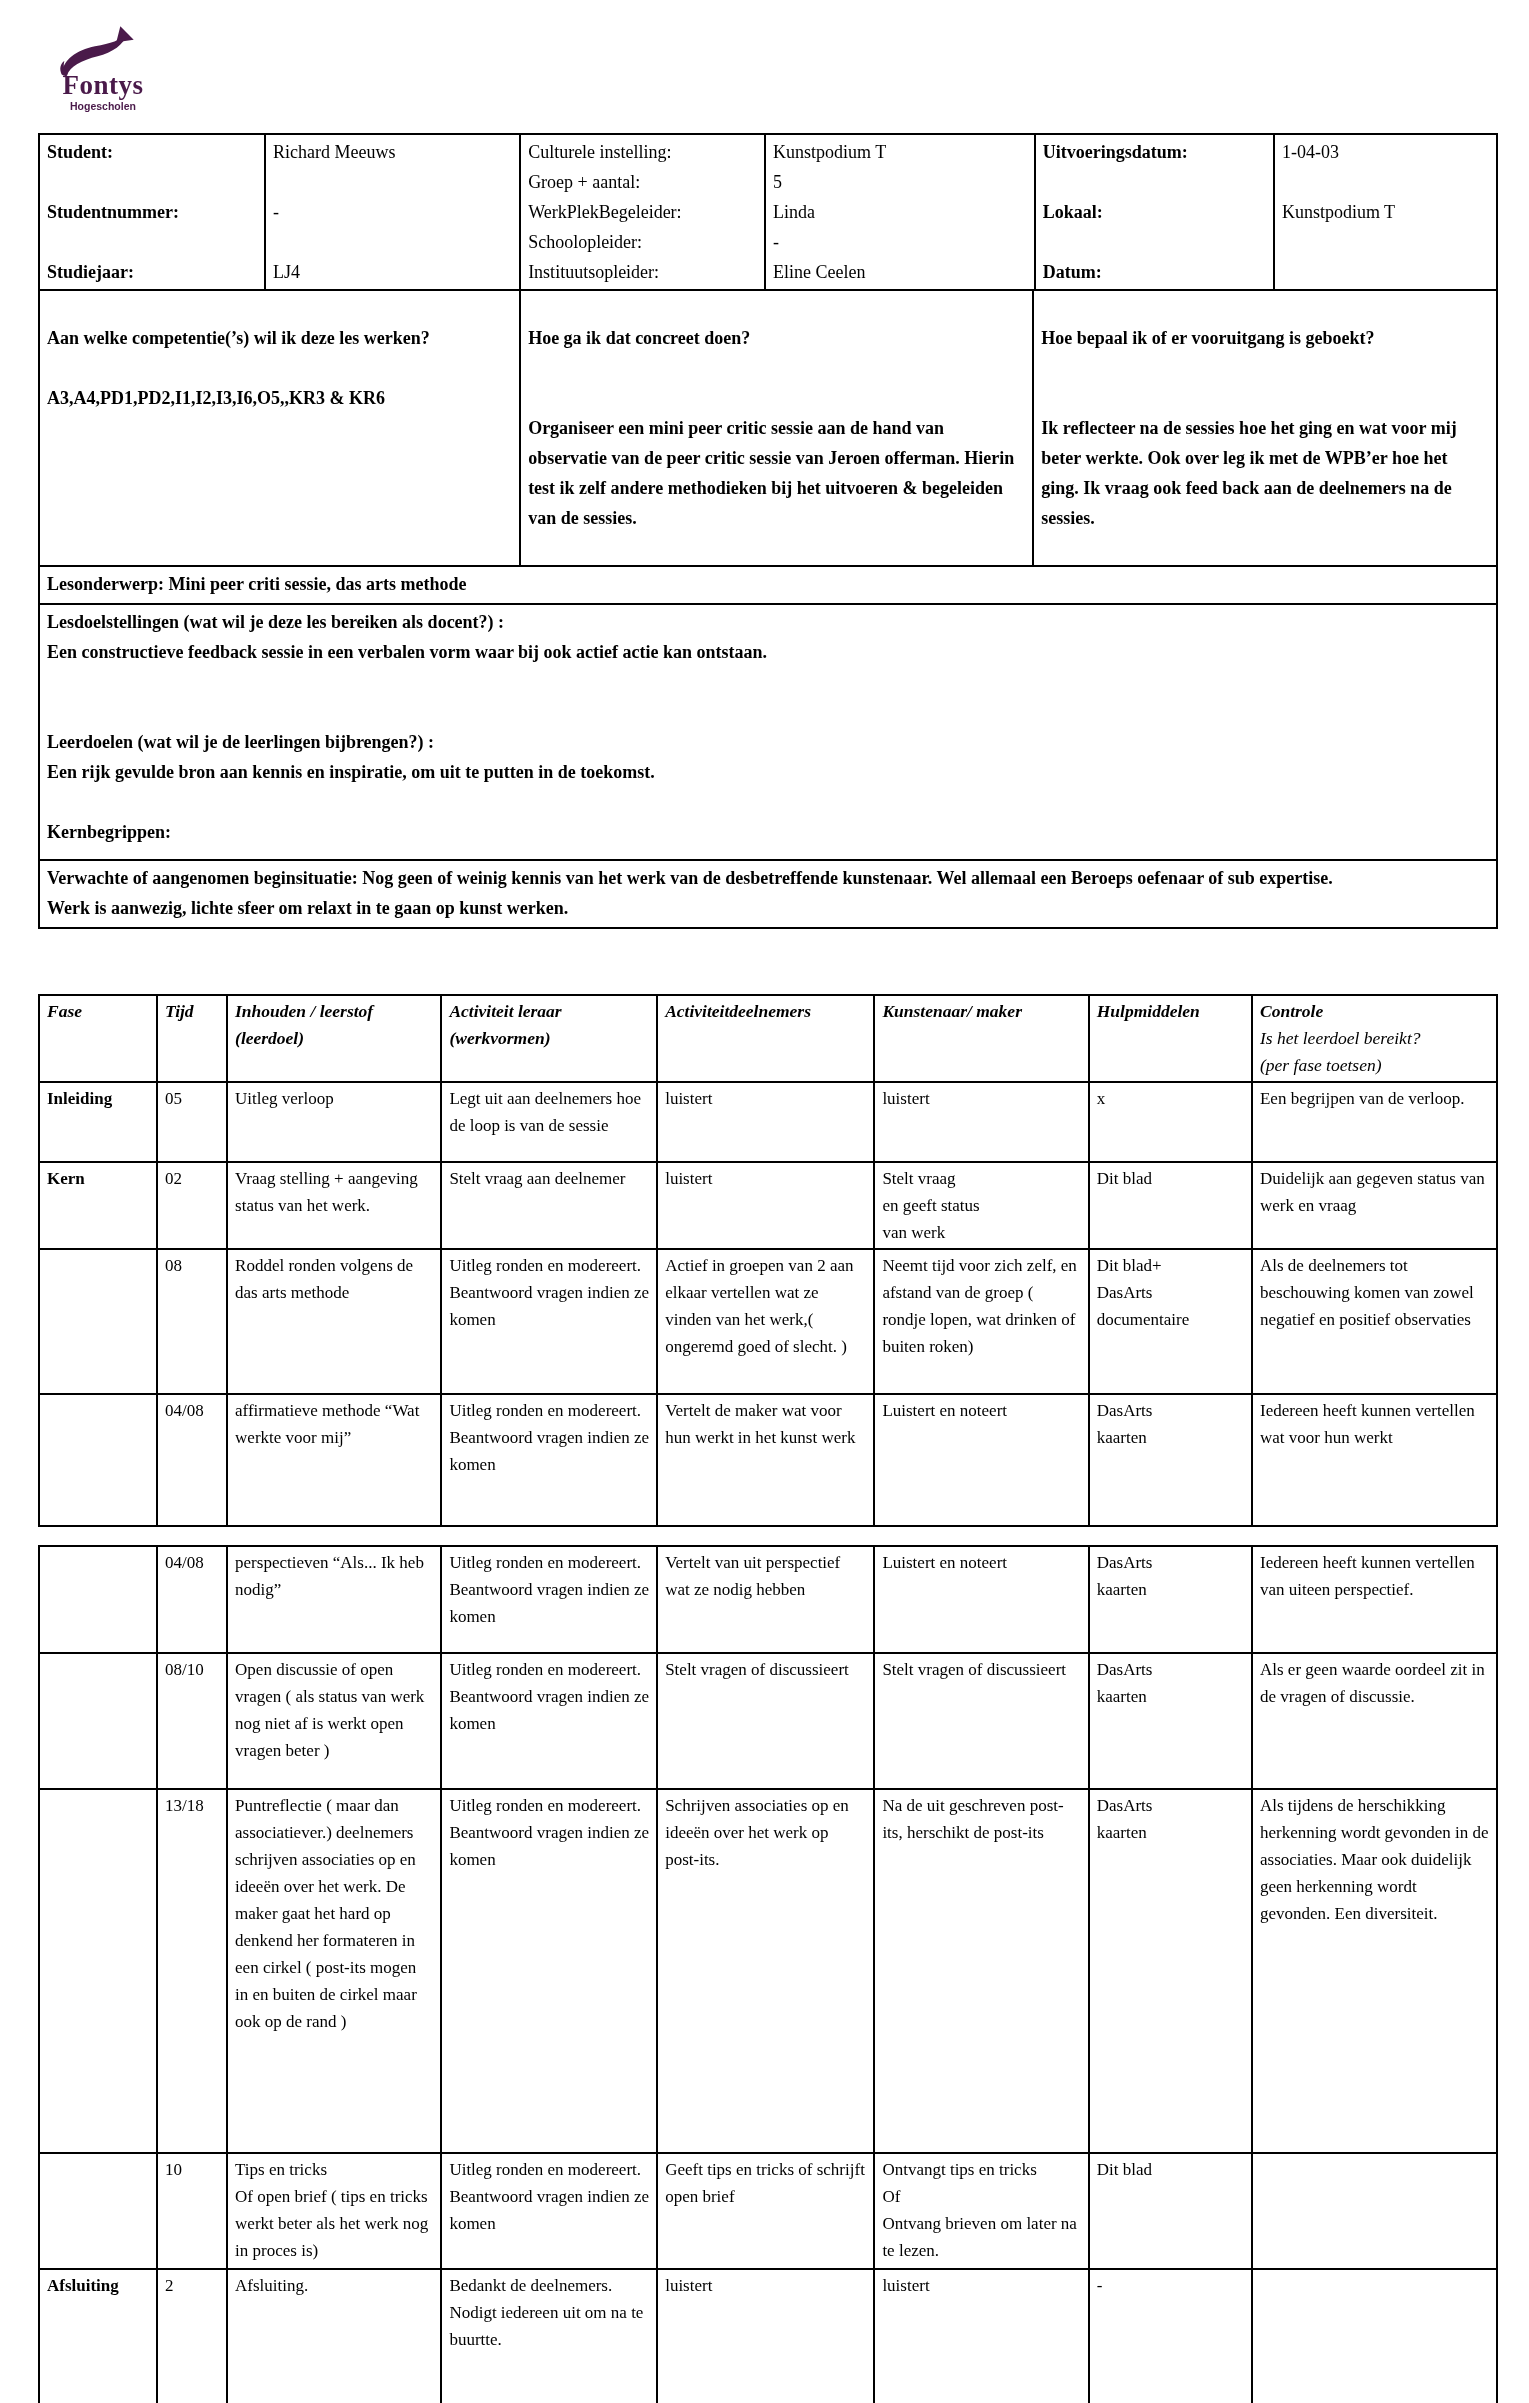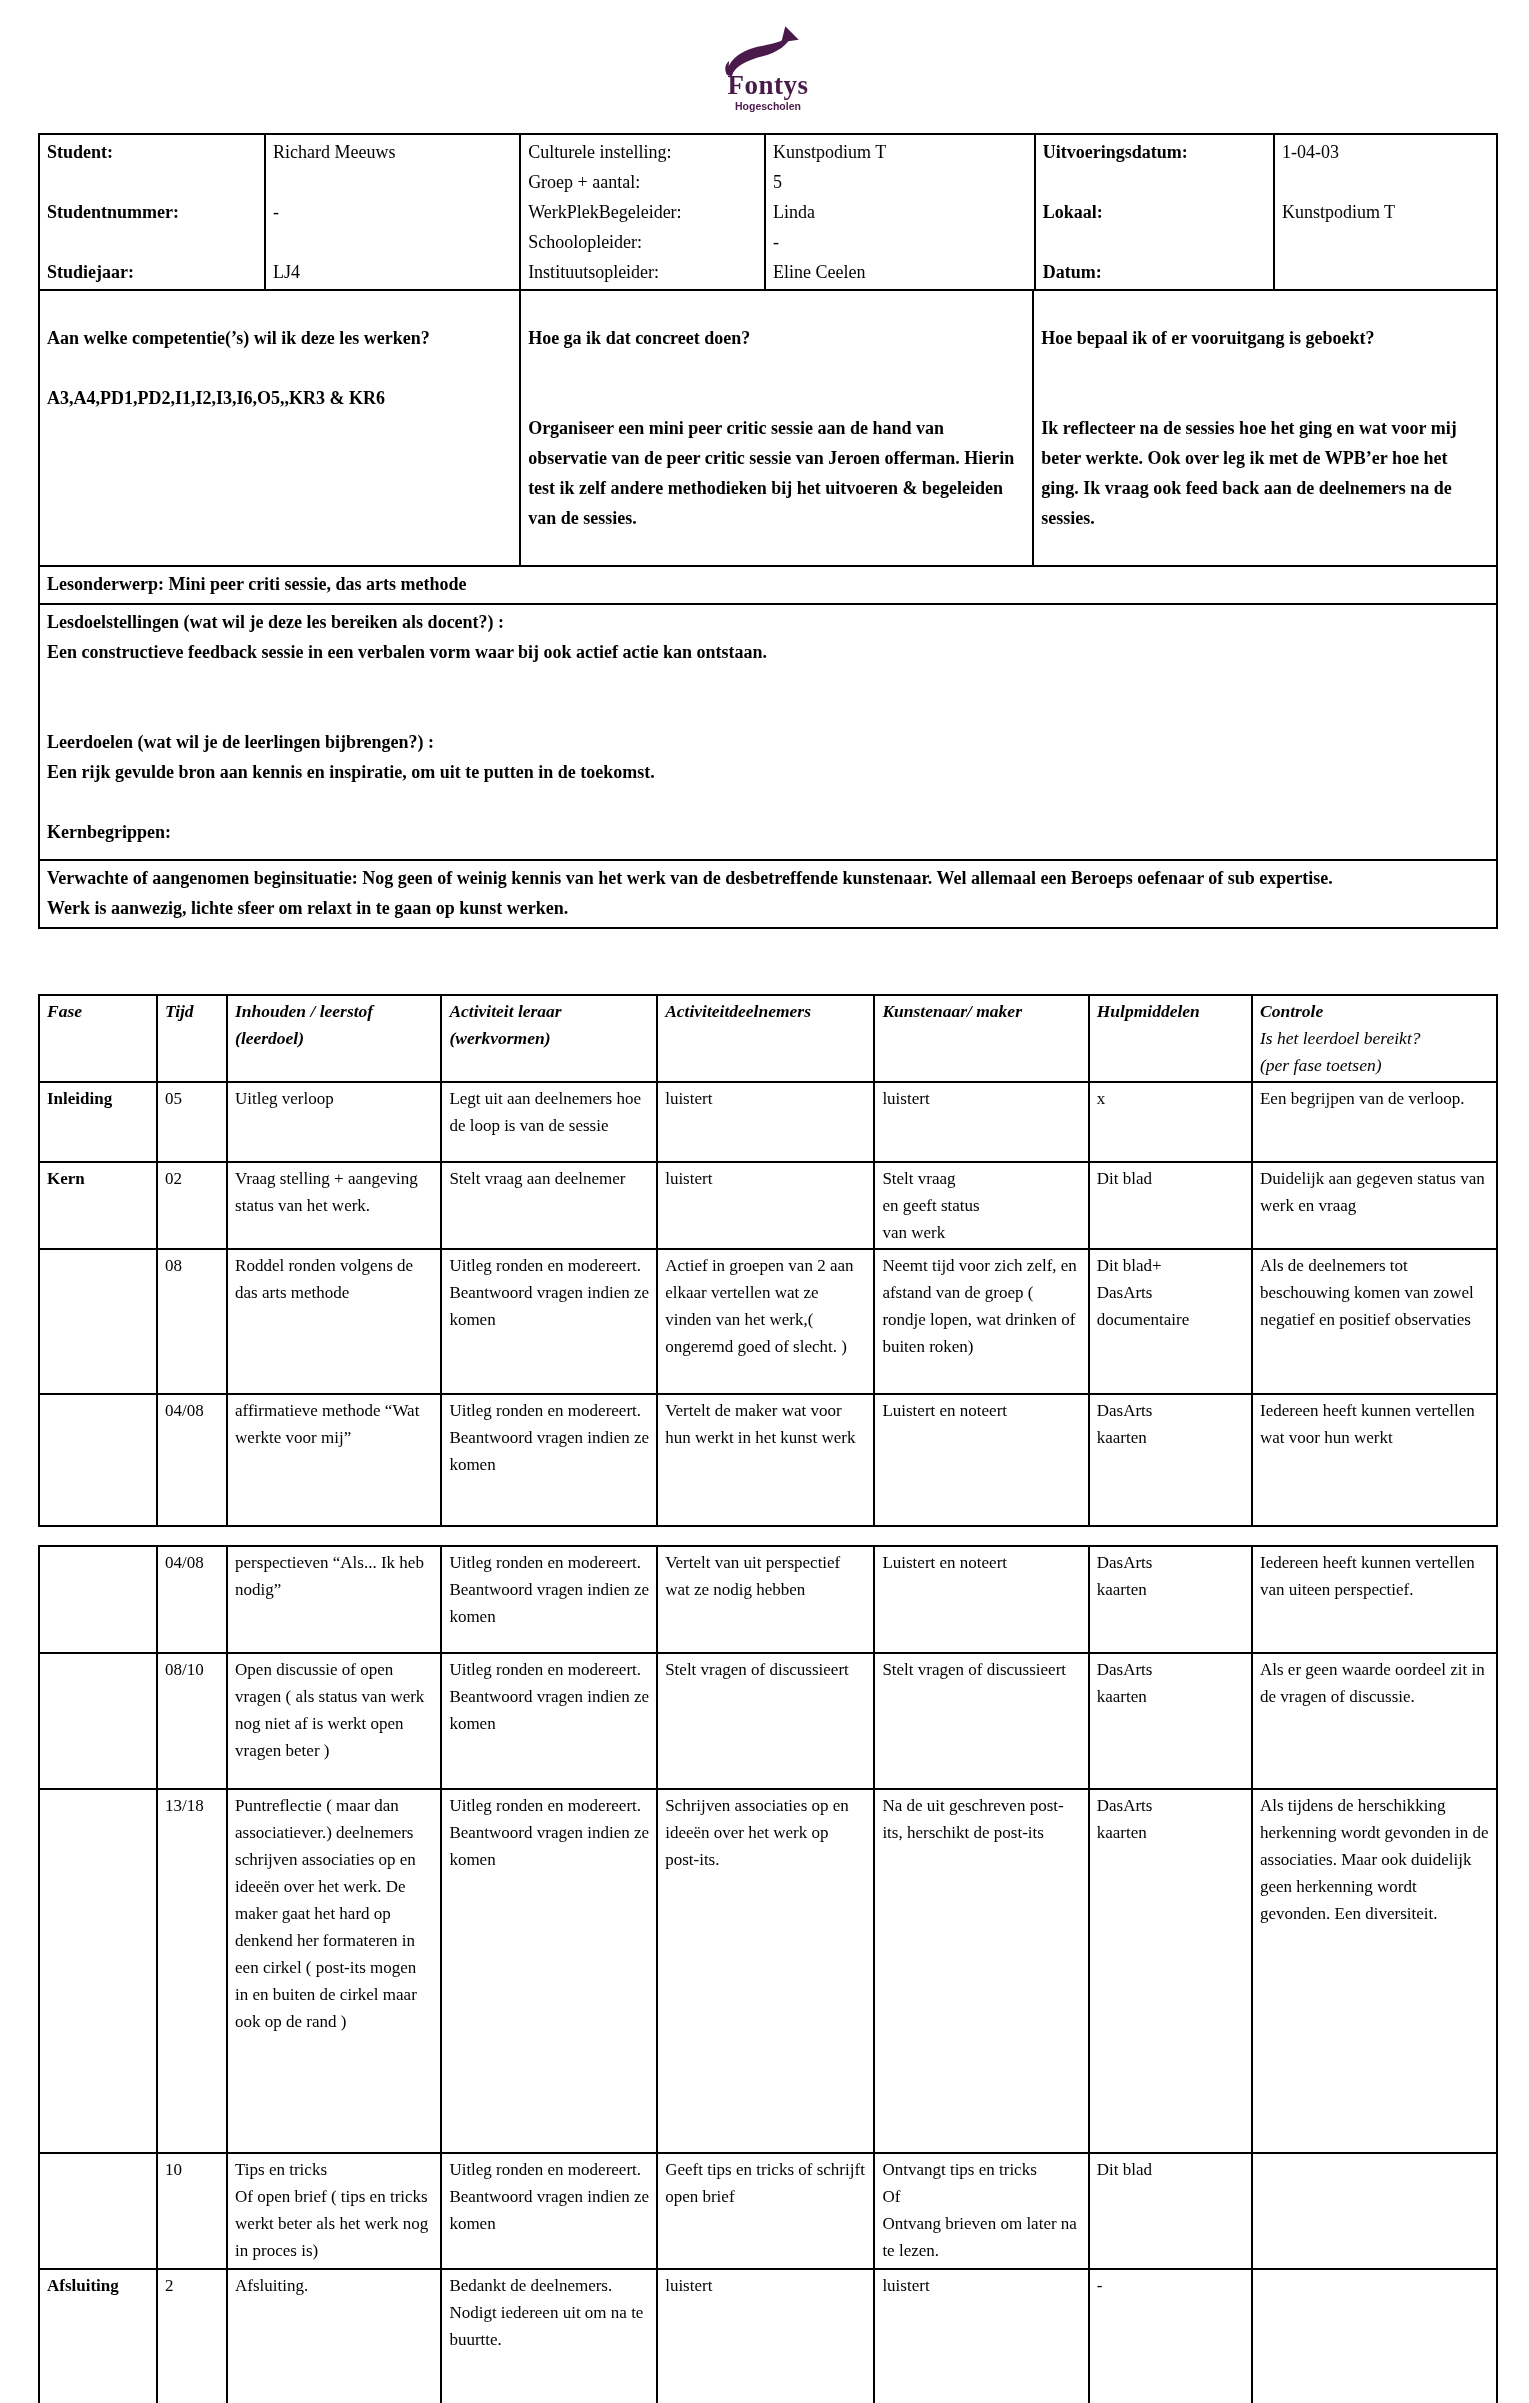--- a/index.html
+++ b/index.html
@@ -5,21 +5,21 @@
   * { box-sizing: border-box; }
   html,body { margin:0; padding:0; background:#fff; }
   body {
     width:1529px;
     font-family:"Liberation Serif", serif;
     color:#000;
   }
   .page { padding:25px 31px 30px 38px; }
 
   
-  .page-header { display:flex; align-items:center; height:108px;flex-direction:column; }
+  .page-header { display:flex; align-items:flex-start; height:108px;flex-direction:column; }
   .logo { width:130px; text-align:center; flex:0 0 auto; }
   .logo svg { display:block; margin:0 auto -6px auto; }
   .logo-text { font-weight:bold; font-size:27px; line-height:28px; letter-spacing:0.5px; }
   .logo-sub { font-weight:bold; font-size:10.5px; line-height:14px; font-family:"Liberation Sans",sans-serif; }
   .title-box {
     flex:1 1 auto; margin-left:20px; margin-top:22px; height:40px;
     border:4px solid #000; display:flex; align-items:center; justify-content:center;
   }
   .title-box span { font-weight:bold; font-style:italic; font-size:27px; }
 

